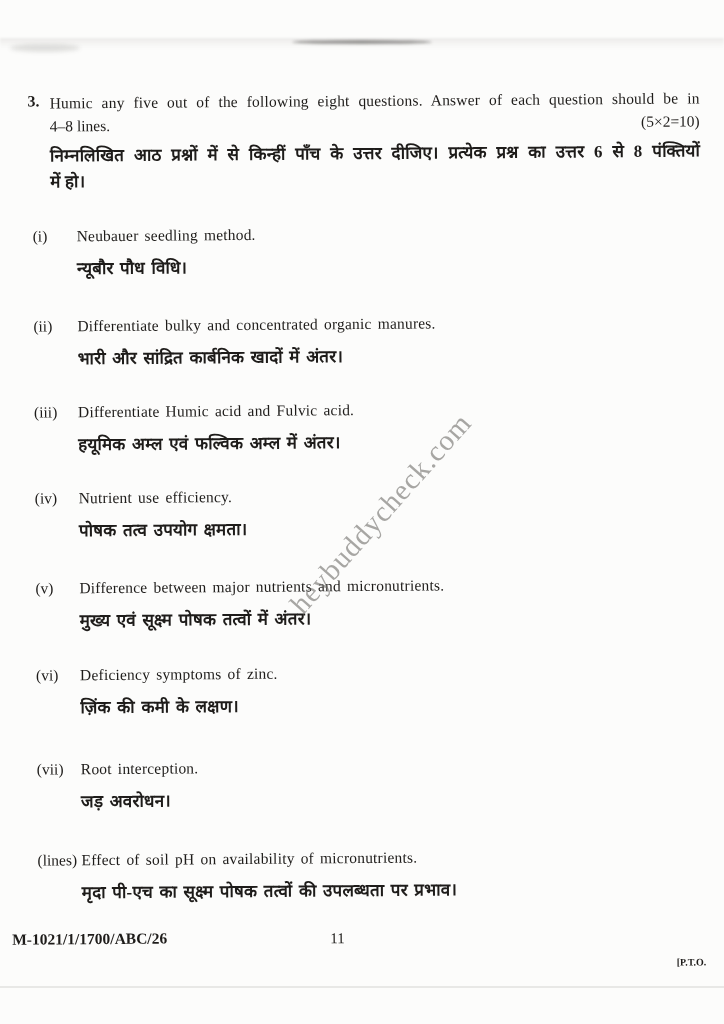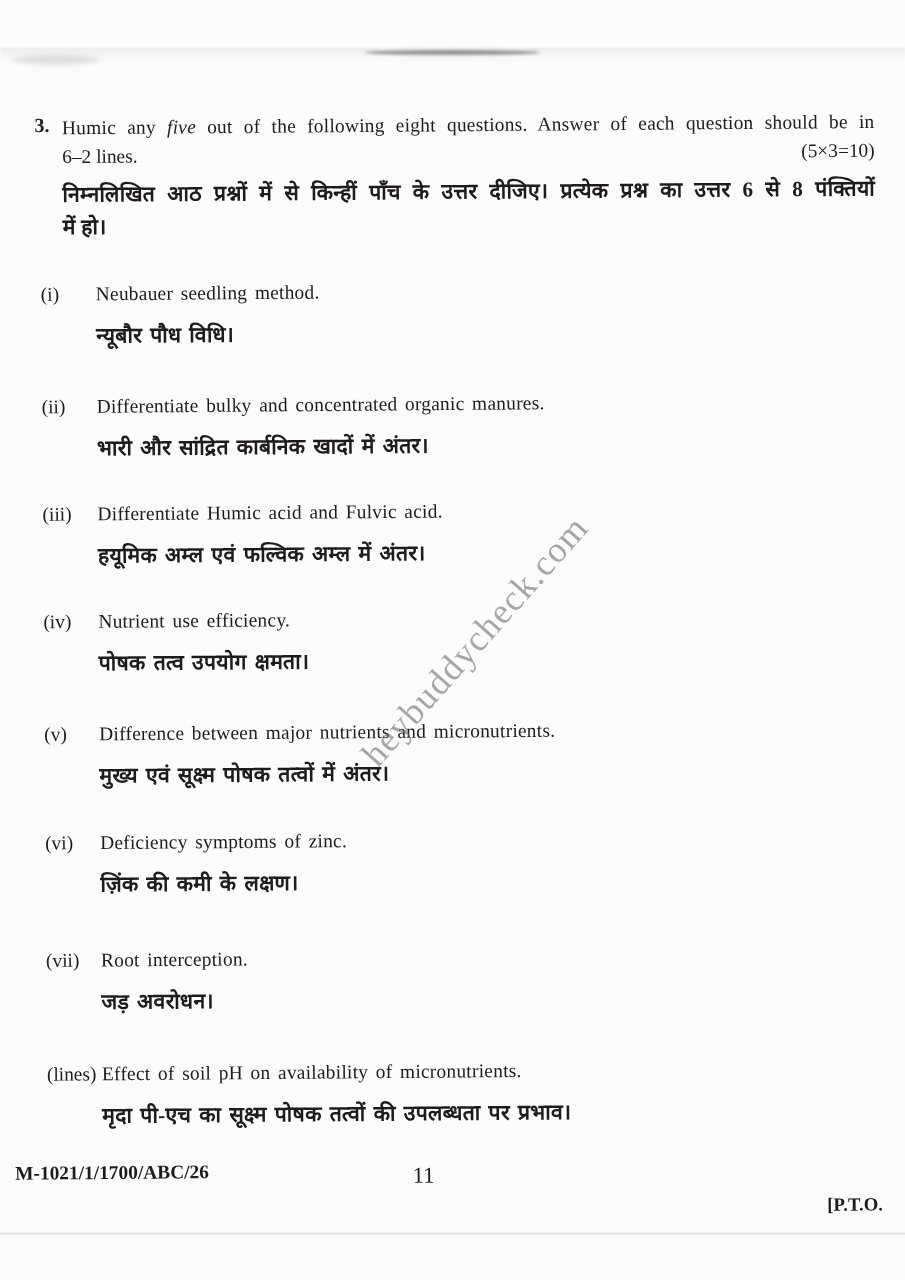--- a/index.html
+++ b/index.html
@@ -73,21 +73,21 @@
   }
   .q3-body { flex: 1 1 auto; }
   .q3-line1 {
     font-size: 15.5px;
     line-height: 22px;
     text-align: justify;
     text-align-last: justify;
     letter-spacing: 0.2px;
     word-spacing: 2px;
   }
-  .q3-line1 .it { font-style: italic; }
+  .q3-line1 .it { }
   .q3-line2 {
     display: flex;
     justify-content: space-between;
     font-size: 15.5px;
     line-height: 24px;
   }
   .hindi {
     font-weight: 600;
     letter-spacing: 0.2px;
   }
@@ -145,49 +145,49 @@
   
   .footer-code {
     position: absolute;
     left: 8px; top: 928px;
     font-weight: bold;
     font-size: 15.5px;
   }
   .footer-page {
     position: absolute;
     left: 326px; top: 930px;
-    font-size: 18px;
+    font-size: 15px;
   }
   .footer-pto {
     position: absolute;
     right: 22px; top: 959px;
     font-weight: bold;
-    font-size: 15px;
+    font-size: 10px;
   }
 </style>
 </head>
 <body>
 
 <div class="page">
 
   <div class="scan-band-top"></div>
   <div class="scan-smudge"></div>
   <div class="scan-smudge-left"></div>
   <div class="scan-line-bottom"></div>
 
   <div class="tilt">
 
     <div class="q3">
       <div class="q3-row">
         <div class="q3-num">3.</div>
         <div class="q3-body">
           <div class="q3-line1"><span>Humic any</span> <span class="it">five</span> <span>out of the following eight questions. Answer of each question should be in</span></div>
           <div class="q3-line2">
-            <span>6–2 lines.</span>
-            <span>(5×3=10)</span>
+            <span>4–8 lines.</span>
+            <span>(5×2=10)</span>
           </div>
           <div class="q3-hline1 hindi">निम्नलिखित आठ प्रश्नों में से किन्हीं पाँच के उत्तर दीजिए। प्रत्येक प्रश्न का उत्तर 6 से 8 पंक्तियों</div>
           <div class="q3-hline2 hindi">में हो।</div>
         </div>
       </div>
     </div>
 
     <div class="sub-q" style="top:223px">
       <div class="sub-q-label">(i)</div>
       <div class="sub-q-text">

